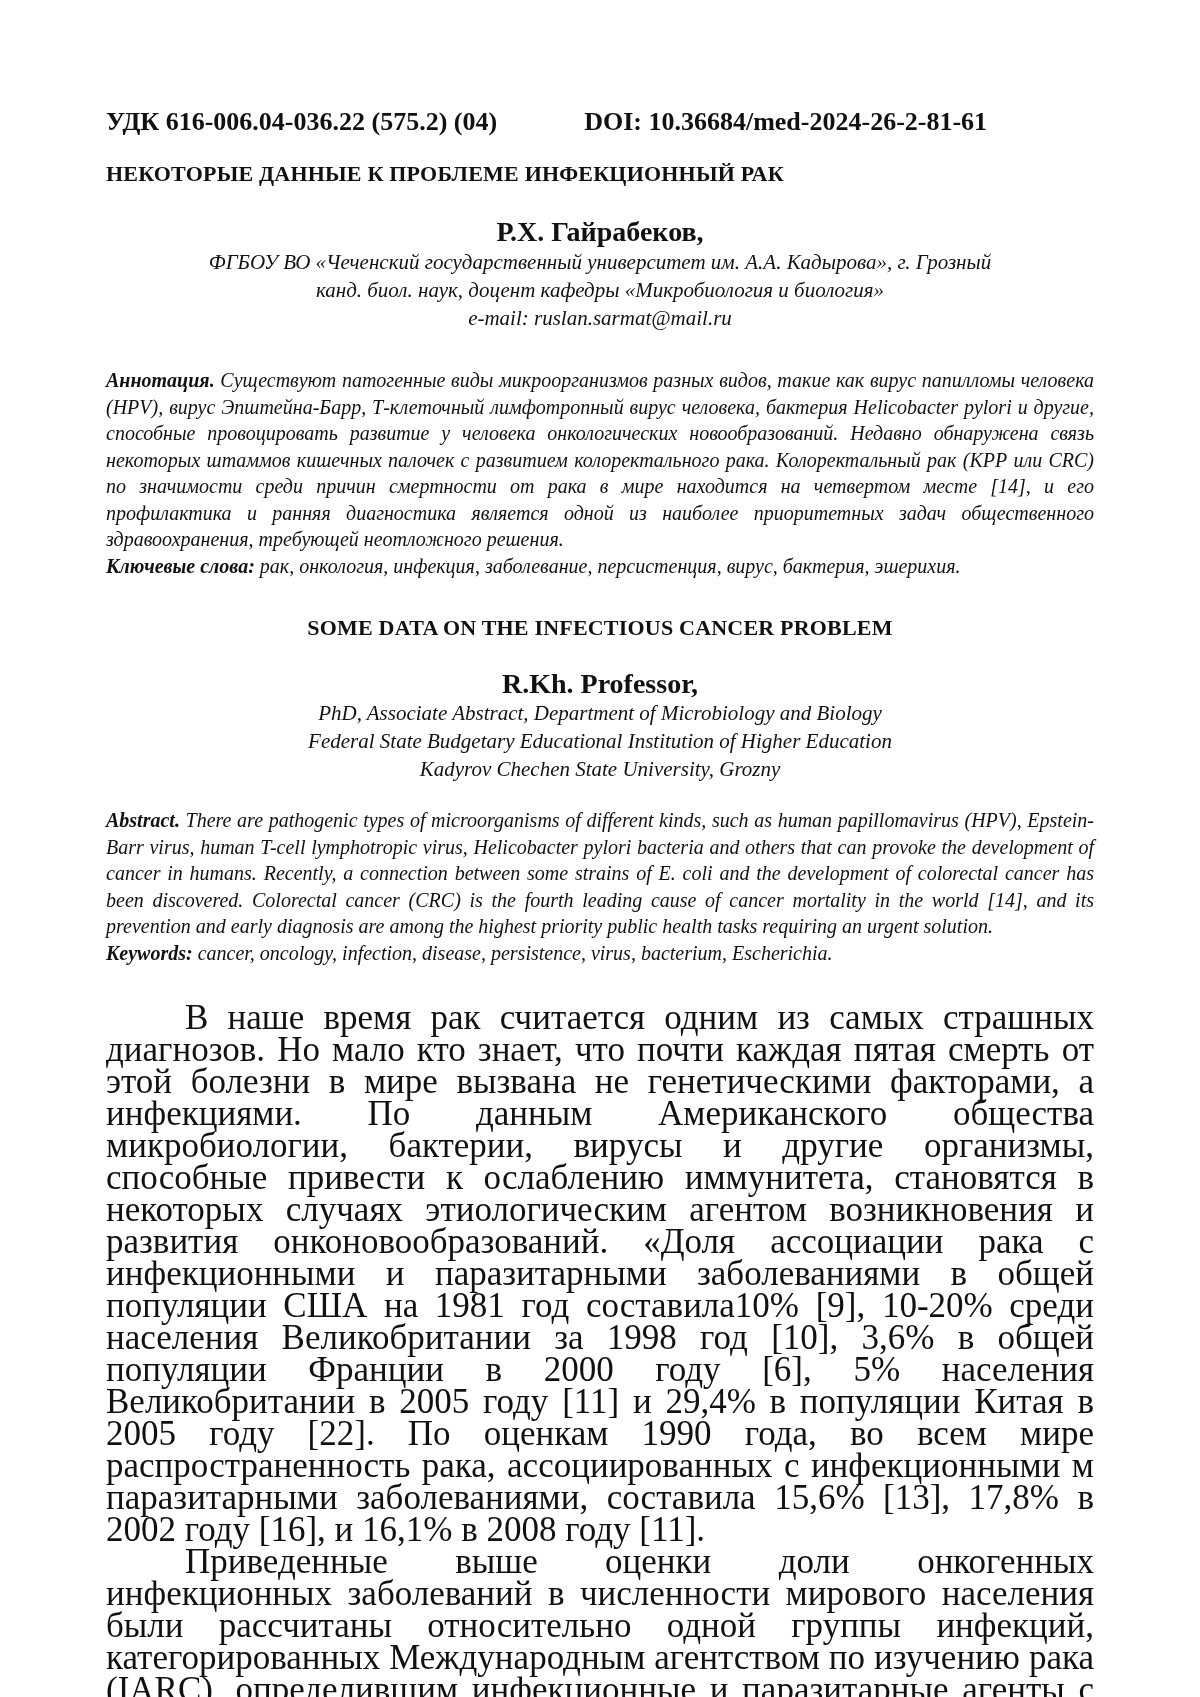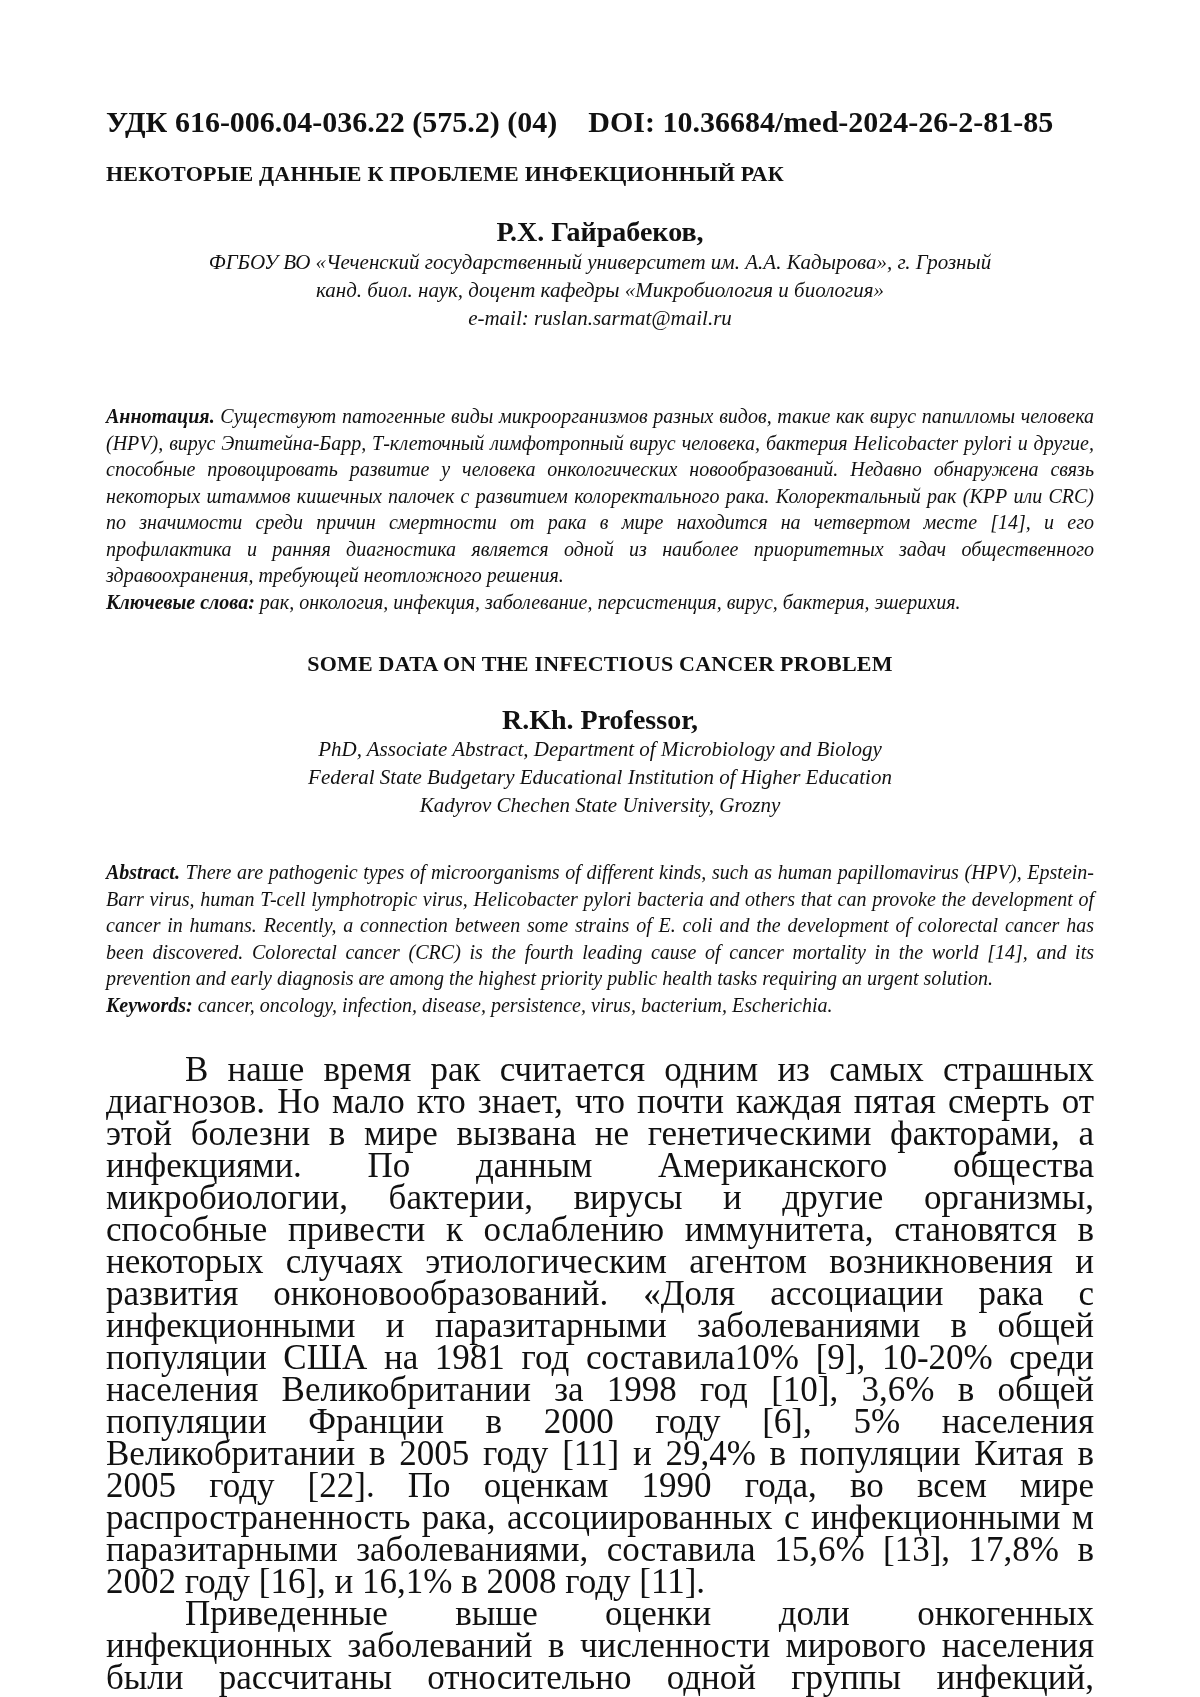--- a/index.html
+++ b/index.html
@@ -14,22 +14,22 @@
     box-sizing: border-box;
     padding: 108px 106px 0 106px;
     background: #ffffff;
     color: #111111;
     font-family: "Liberation Serif", "DejaVu Serif", serif;
     overflow: hidden;
   }
   .header-row {
     display: flex;
     align-items: baseline;
-    gap: 31px;
-    font-size: 30px;
+    gap: 87px;
+    font-size: 26px;
     font-weight: bold;
     line-height: 28px;
     white-space: nowrap;
   }
   .ru-title {
     margin: 24px 0 0 0;
     font-size: 22px;
     font-weight: bold;
     line-height: 28px;
     text-align: left;
@@ -50,24 +50,24 @@
     text-align: center;
   }
   .abstract-block {
     margin: 0;
     font-size: 20px;
     font-style: italic;
     line-height: 26.5px;
     text-align: justify;
   }
   .abstract-block.ru {
-    margin-top: 71px;
+    margin-top: 35px;
   }
   .abstract-block.en {
-    margin-top: 40px;
+    margin-top: 24px;
   }
   .abstract-label {
     font-weight: bold;
   }
   .en-title {
     margin: 35px 0 0 0;
     font-size: 22px;
     font-weight: bold;
     line-height: 28px;
     text-align: center;
@@ -90,21 +90,21 @@
     margin-top: 36px;
   }
 </style>
 </head>
 <body>
 
 <div class="page">
 
   <div class="header-row">
     <span>УДК 616-006.04-036.22 (575.2) (04)</span>
-    <span>DOI: 10.36684/med-2024-26-2-81-85</span>
+    <span>DOI: 10.36684/med-2024-26-2-81-61</span>
   </div>
 
   <h1 class="ru-title">НЕКОТОРЫЕ ДАННЫЕ К ПРОБЛЕМЕ ИНФЕКЦИОННЫЙ РАК</h1>
 
   <div class="author-line">Р.Х. Гайрабеков,</div>
 
   <div class="affil-block">
     <div>ФГБОУ ВО «Чеченский государственный университет им. А.А. Кадырова», г. Грозный</div>
     <div>канд. биол. наук, доцент кафедры «Микробиология и биология»</div>
     <div>e-mail: ruslan.sarmat@mail.ru</div>

